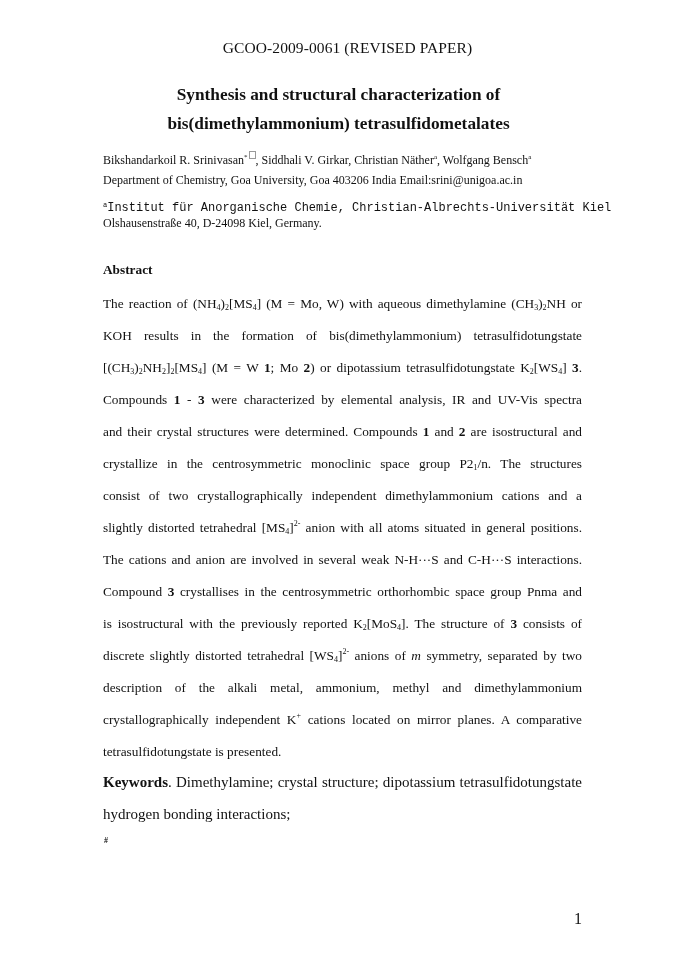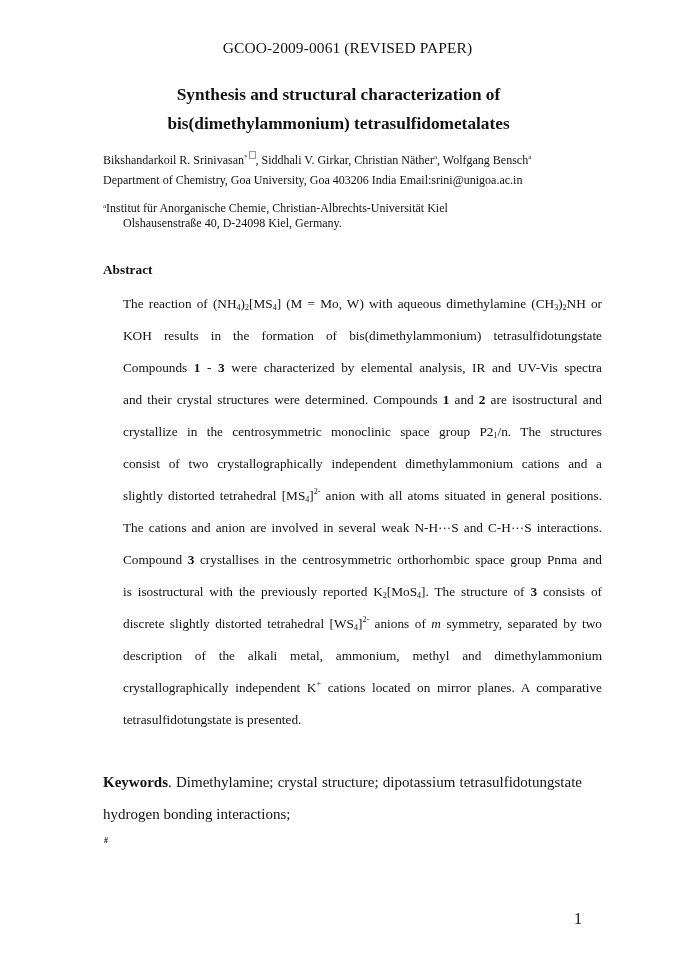--- a/index.html
+++ b/index.html
@@ -23,27 +23,27 @@
   .authors {
     left: 103px; top: 151px; font-size: 12px; white-space: nowrap;
   }
   .authors sup { font-size: 7px; vertical-align: 5px; }
   .envelope {
     display: inline-block; width: 5px; height: 6px; border: 0.8px solid #999;
     vertical-align: 5px; margin-left: 1px;
   }
   .aff { left: 103px; font-size: 12px; white-space: nowrap; }
   .aff1 { top: 173px; text-align: center; }
-  .aff2 { top: 201px; }
-  .aff3 { top: 216px; margin-left: 20px; }
+  .aff2 { top: 201px; font-family: Liberation Mono, monospace; }
+  .aff3 { top: 216px; }
   .aff sup { font-size: 7px; vertical-align: 4px; }
   .abs-head { left: 103px; top: 262px; font-size: 13.3px; font-weight: bold; text-align: center; }
   .para {
     left: 103px; width: 479px; top: 288px;
-    font-size: 13.3px; line-height: 32px; text-align: justify; margin-left: 20px;
+    font-size: 13.3px; line-height: 32px; text-align: justify;
   }
   .para sub { font-size: 8px; vertical-align: -2px; line-height: 0; }
   .para sup { font-size: 8px; vertical-align: 6px; line-height: 0; }
   .line { display: block; text-align: justify; text-align-last: justify; height: 32px; white-space: nowrap; }
   .line.last { text-align-last: left; }
   .kw {
     left: 103px; width: 479px; top: 766px;
     font-size: 15px; line-height: 32px;
   }
   .hash { left: 104px; top: 836px; font-size: 8px; font-weight: bold; }
@@ -70,20 +70,21 @@
 
   <div class="abs aff aff1">Department of Chemistry, Goa University, Goa 403206 India Email:srini@unigoa.ac.in</div>
   <div class="abs aff aff2"><sup>a</sup><span>Institut für Anorganische Chemie, Christian-Albrechts-Universität Kiel</span></div>
   <div class="abs aff aff3">Olshausenstraße 40, D-24098 Kiel, Germany.</div>
 
   <div class="abs abs-head">Abstract</div>
 
   <div class="abs para">
     <span class="line">The reaction of (NH<sub>4</sub>)<sub>2</sub>[MS<sub>4</sub>] (M = Mo, W) with aqueous dimethylamine (CH<sub>3</sub>)<sub>2</sub>NH or</span>
     <span class="line">KOH results in the formation of bis(dimethylammonium) tetrasulfidotungstate</span>
+    <span class="line">[(CH<sub>3</sub>)<sub>2</sub>NH<sub>2</sub>]<sub>2</sub>[MS<sub>4</sub>] (M = W <b>1</b>; Mo <b>2</b>) or dipotassium tetrasulfidotungstate K<sub>2</sub>[WS<sub>4</sub>] <b>3</b>.</span>
     <span class="line">Compounds <b>1</b> - <b>3</b> were characterized by elemental analysis, IR and UV-Vis spectra</span>
     <span class="line">and their crystal structures were determined. Compounds <b>1</b> and <b>2</b> are isostructural and</span>
     <span class="line">crystallize in the centrosymmetric monoclinic space group P2<sub>1</sub>/n. The structures</span>
     <span class="line">consist of two crystallographically independent dimethylammonium cations and a</span>
     <span class="line">slightly distorted tetrahedral [MS<sub>4</sub>]<sup>2-</sup> anion with all atoms situated in general positions.</span>
     <span class="line">The cations and anion are involved in several weak N-H···S and C-H···S interactions.</span>
     <span class="line">Compound <b>3</b> crystallises in the centrosymmetric orthorhombic space group Pnma and</span>
     <span class="line">is isostructural with the previously reported K<sub>2</sub>[MoS<sub>4</sub>]. The structure of <b>3</b> consists of</span>
     <span class="line">discrete slightly distorted tetrahedral [WS<sub>4</sub>]<sup>2-</sup> anions of <i>m</i> symmetry, separated by two</span>
     <span class="line">description of the alkali metal, ammonium, methyl and dimethylammonium</span>

